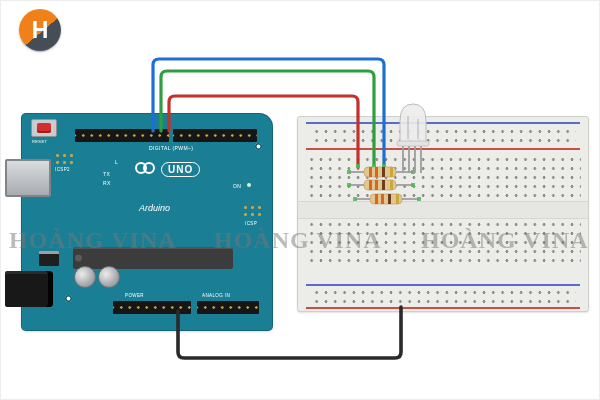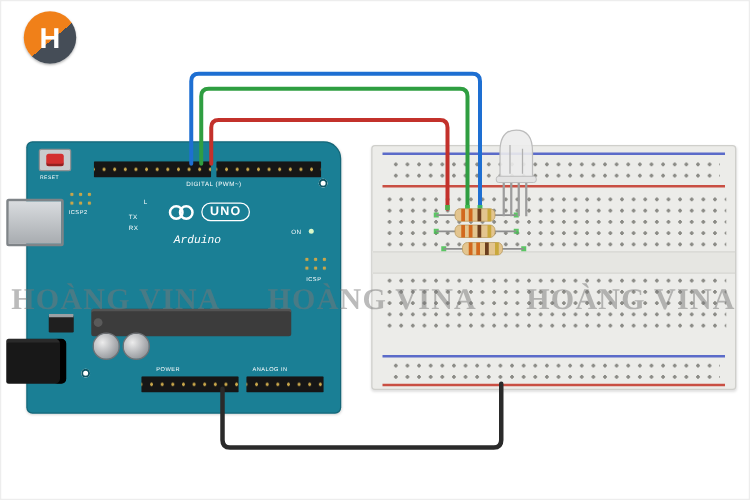--- a/index.html
+++ b/index.html
@@ -44,30 +44,30 @@
   .reset-lbl  { left:11px; top:27px; font-size:4px; }
   .digital-lbl{ left:128px; top:33px; }
   .pin-dots { width:20px; height:14px;
               background-image:radial-gradient(circle,#c9a64a 1.3px,transparent 1.6px);
               background-size:7px 7px; }
   .icsp2-dots { left:33px; top:39px; }
   .icsp2-lbl  { left:34px; top:55px; font-size:4.5px; }
   .l-lbl  { left:94px; top:47px; }
   .tx-lbl { left:82px; top:59px; }
   .rx-lbl { left:82px; top:68px; }
-  .inf { left:114px; top:49px; display:flex; align-items:center; }
+  .inf { left:114px; top:49px; display:flex; align-items:flex-start; }
   .ring { width:12px; height:12px; border:2px solid #fff; border-radius:50%;
           display:inline-block; }
   .ring2 { margin-left:-4px; }
   .uno-box { margin-left:6px; border:1.5px solid #fff; border-radius:8px;
              padding:1px 6px; color:#fff; font-weight:bold; font-size:10px;
              letter-spacing:1px; }
-  .brand-script { left:118px; top:74px; position:absolute; color:#fff;
+  .brand-script { left:118px; top:90px; position:absolute; color:#fff;
                   font-size:9px; font-style:italic;
-                  font-family:Liberation Mono, monospace; }
+                  font-family:Liberation Sans, sans-serif; }
   .on-lbl { left:212px; top:71px; }
   .on-dot { left:226px; top:70px; width:4px; height:4px; border-radius:50%;
             background:#d9f7c8; }
   .icsp-dots { left:221px; top:91px; }
   .icsp-lbl  { left:224px; top:109px; font-size:4.5px; }
   .chip { left:52px; top:134px; width:160px; height:22px; background:#3c3c3c;
           border-radius:2px; box-shadow:inset 0 2px 0 rgba(255,255,255,.12); }
   .chip::before { content:""; position:absolute; left:2px; top:50%;
                   transform:translateY(-50%); width:7px; height:7px;
                   background:#5a5a5a; border-radius:50%; }

